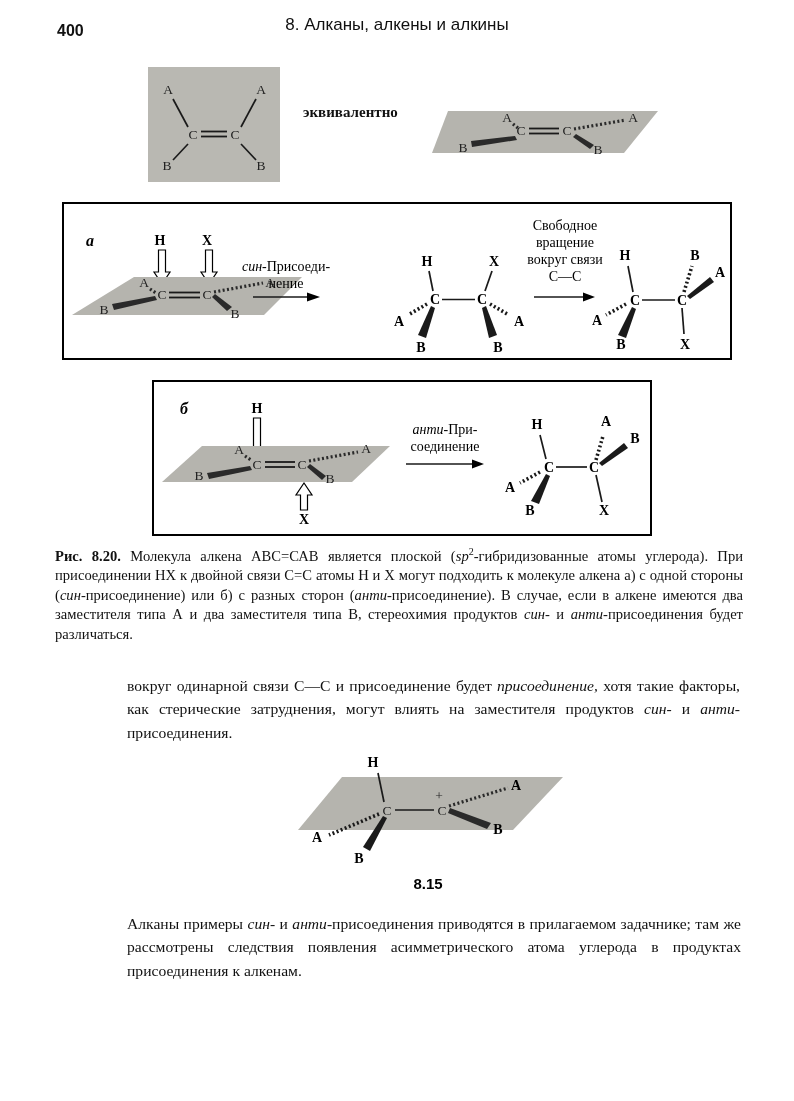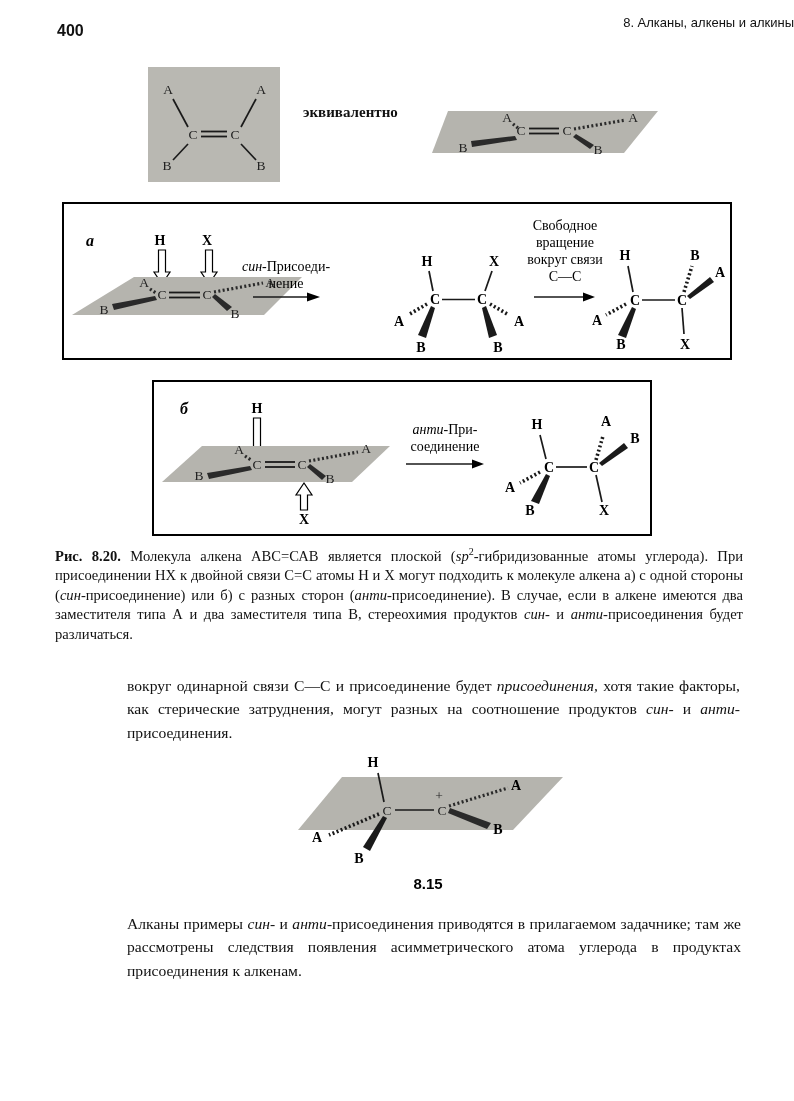--- a/index.html
+++ b/index.html
@@ -1,19 +1,19 @@
 <!DOCTYPE html>
 <html><head>
 <meta charset="utf-8">
 <style>
   html,body{margin:0;padding:0;background:#fff;}
   body{width:794px;height:1101px;position:relative;font-family:"Liberation Serif",serif;color:#111;}
   .abs{position:absolute;}
   .hdr-num{left:57px;top:22px;font-family:"Liberation Sans",sans-serif;font-weight:bold;font-size:16px;}
-  .hdr-title{left:0;right:0;top:15px;text-align:right;font-family:"Liberation Sans",sans-serif;font-size:13px;}
+  .hdr-title{left:0;right:0;top:15px;text-align:center;font-family:"Liberation Sans",sans-serif;font-size:17px;}
   .graybox{left:148px;top:67px;width:132px;height:115px;background:#b9b8b2;}
   .equiv{left:303px;top:104px;font-size:15px;font-weight:600;}
   .plane1{left:430px;top:95px;}
   .boxa{left:62px;top:202px;width:670px;height:158px;border:2px solid #000;box-sizing:border-box;}
   .boxb{left:152px;top:380px;width:500px;height:156px;border:2px solid #000;box-sizing:border-box;}
   .caption{left:55px;top:547px;width:688px;font-size:14.6px;line-height:19.4px;text-align:justify;}
   .para{font-size:15.6px;line-height:23.4px;text-align:justify;}
   .p1{left:127px;top:674px;width:613px;}
   .p2{left:127px;top:912px;width:614px;}
   .fig815{left:288px;top:750px;}
@@ -186,21 +186,21 @@
     <text class="atm" x="395" y="90">C</text>
     <text class="atm" x="440" y="90">C</text>
     <text class="atm" x="356" y="110">A</text>
     <text class="atm" x="376" y="133">B</text>
     <text class="atm" x="450" y="133">X</text>
   </svg>
 </div>
 
 <div class="abs caption"><span class="b">Рис. 8.20. </span><span>Молекула алкена АВС=САВ является плоской (</span><span class="i">sp</span><span class="sup">2</span><span>-гибридизованные атомы углерода). При присоединении НХ к двойной связи С=С атомы Н и Х могут подходить к молекуле алкена а) с одной стороны (</span><span class="i">син</span><span>-присоединение) или б) с разных сторон (</span><span class="i">анти</span><span>-присоединение). В случае, если в алкене имеются два заместителя типа А и два заместителя типа В, стереохимия продуктов </span><span class="i">син-</span><span> и </span><span class="i">анти</span><span>-присоединения будет различаться.</span></div>
 
-<div class="abs para p1"><span>вокруг одинарной связи С—С и присоединение будет </span><span class="i">присоединения,</span><span> хотя такие факторы, как стерические затруднения, могут разных на соотношение продуктов </span><span class="i">син-</span><span> и </span><span class="i">анти</span><span>-присоединения.</span></div>
+<div class="abs para p1"><span>вокруг одинарной связи С—С и присоединение будет </span><span class="i">присоединение,</span><span> хотя такие факторы, как стерические затруднения, могут влиять на заместителя продуктов </span><span class="i">син-</span><span> и </span><span class="i">анти</span><span>-присоединения.</span></div>
 
 <svg class="abs fig815" width="330" height="150" viewBox="0 0 330 150">
   <polygon class="plane" points="54,27 275,27 225,80 10,80"></polygon>
   <line class="bond" x1="107" y1="60" x2="146" y2="60"></line>
   <line class="bond" x1="90" y1="23" x2="96" y2="52"></line>
   <line class="hashp" x1="161" y1="56" x2="220" y2="38"></line>
   <path class="wedgep" d="M160,63 L162,58 L203,73 L199,79 Z"></path>
   <line class="hash" x1="91" y1="64" x2="41" y2="85"></line>
   <path class="wedge" d="M95,66 L99,68 L82,101 L75,97 Z"></path>
   <text class="atm" x="85" y="17">H</text>

